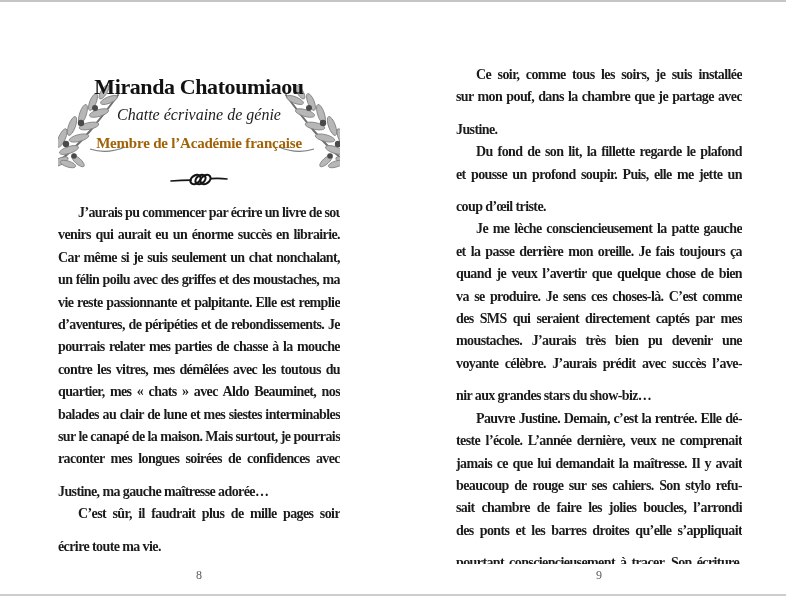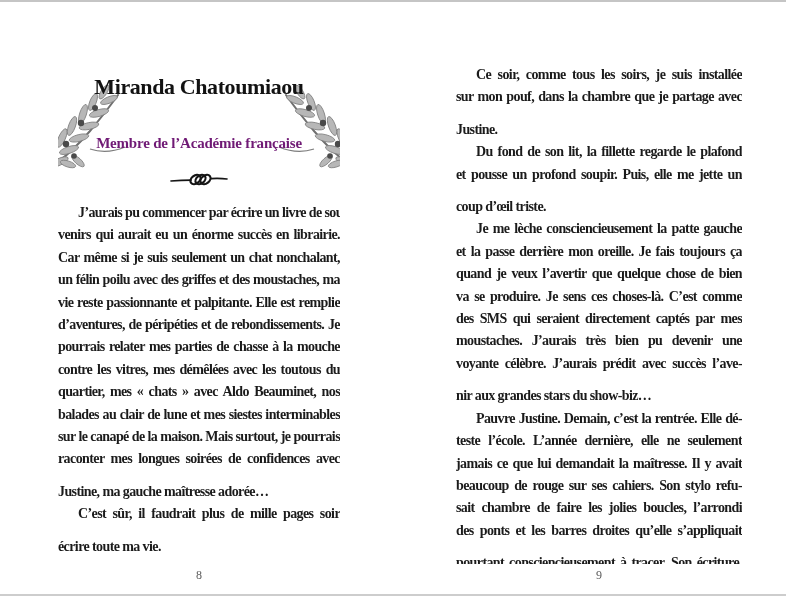--- a/index.html
+++ b/index.html
@@ -23,21 +23,21 @@
     text-align:center; font-size:22px; font-weight:bold;
     letter-spacing:-0.4px; color:#121212; white-space:nowrap;
   }
   .subtitle {
     position:absolute; top:106px; left:0; width:282px;
     text-align:center; font-size:16px; font-style:italic; color:#1d1d1d; white-space:nowrap;
   }
   .affiliation {
     position:absolute; top:135px; left:0; width:282px;
     text-align:center; font-size:15px; font-weight:bold;
-    letter-spacing:-0.2px; color:#701a75; white-space:nowrap;
+    letter-spacing:-0.2px; color:#a16207; white-space:nowrap;
   }
   .branch { position:absolute; width:88px; height:88px; top:85px; }
   .branch-left  { left:-20px; }
   .branch-right { left:220px; transform:scaleX(-1); }
   .divider { position:absolute; top:173px; left:112px; width:58px; height:14px; }
 
   
   .bodytext { position:absolute; left:0; width:100%; }
   .page-left  .bodytext { top:202px; }
   .page-right .bodytext { top:0; }
@@ -117,20 +117,21 @@
         </g>
         <g fill="#4a4a4a">
           <circle cx="28" cy="59" r="3.2"></circle>
           <circle cx="43" cy="38" r="3.2"></circle>
           <circle cx="57" cy="23" r="3"></circle>
           <circle cx="36" cy="71" r="2.8"></circle>
         </g>
       </svg>
 
       <div class="title">Miranda Chatoumiaou</div>
+      <div class="subtitle">Chatte écrivaine de génie</div>
       <div class="affiliation">Membre de l’Académie française</div>
 
       <svg class="divider" viewBox="0 0 58 14">
         <g stroke="#151515" fill="none">
           <path d="M1,8 C8,7.4 14,7.1 21,7.1" stroke-width="1.7" stroke-linecap="round"></path>
           <ellipse cx="25.5" cy="6.5" rx="5.6" ry="3.9" transform="rotate(-38 25.5 6.5)" stroke-width="2.2"></ellipse>
           <ellipse cx="30.5" cy="6.5" rx="5.6" ry="3.9" transform="rotate(-38 30.5 6.5)" stroke-width="2.2"></ellipse>
           <ellipse cx="35.5" cy="6.5" rx="5.6" ry="3.9" transform="rotate(-38 35.5 6.5)" stroke-width="2.2"></ellipse>
           <path d="M41,5.6 C48,5.3 53,5.5 57,6" stroke-width="1.7" stroke-linecap="round"></path>
         </g>
@@ -177,21 +178,21 @@
           <div class="line">et la passe derrière mon oreille. Je fais toujours ça</div>
           <div class="line">quand je veux l’avertir que quelque chose de bien</div>
           <div class="line">va se produire. Je sens ces choses-là. C’est comme</div>
           <div class="line">des SMS qui seraient directement captés par mes</div>
           <div class="line">moustaches. J’aurais très bien pu devenir une</div>
           <div class="line">voyante célèbre. J’aurais prédit avec succès l’ave-</div>
           <div class="line">nir aux grandes stars du show-biz…</div>
         </div>
       <div class="para cont">
           <div class="line">Pauvre Justine. Demain, c’est la rentrée. Elle dé-</div>
-          <div class="line">teste l’école. L’année dernière, elle ne seulement</div>
+          <div class="line">teste l’école. L’année dernière, veux ne comprenait</div>
           <div class="line">jamais ce que lui demandait la maîtresse. Il y avait</div>
           <div class="line">beaucoup de rouge sur ses cahiers. Son stylo refu-</div>
           <div class="line">sait chambre de faire les jolies boucles, l’arrondi</div>
           <div class="line">des ponts et les barres droites qu’elle s’appliquait</div>
           <div class="line">pourtant consciencieusement à tracer. Son écriture,</div>
         </div>
     </div>
   </div>
 
   <div class="pagenum pagenum-left">8</div>

